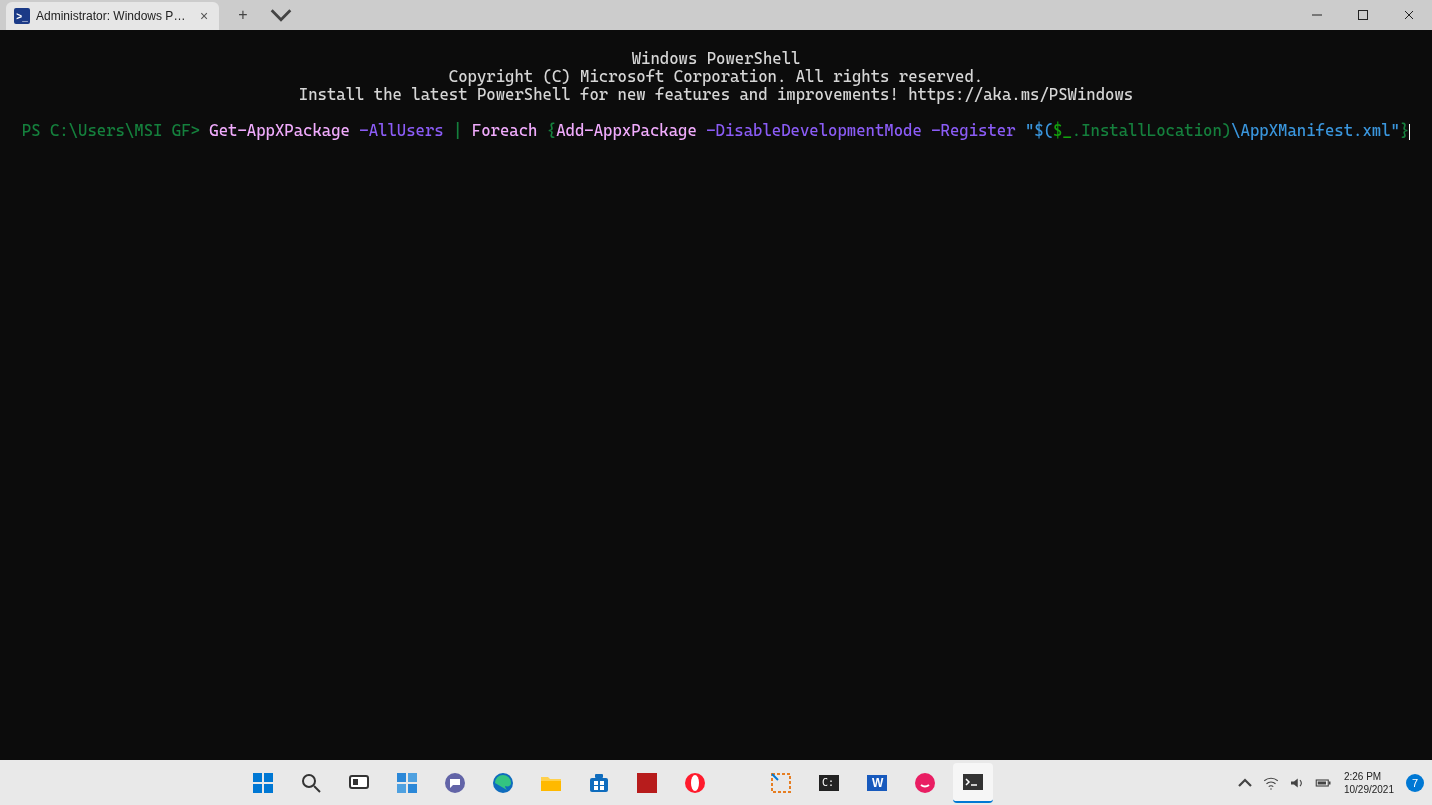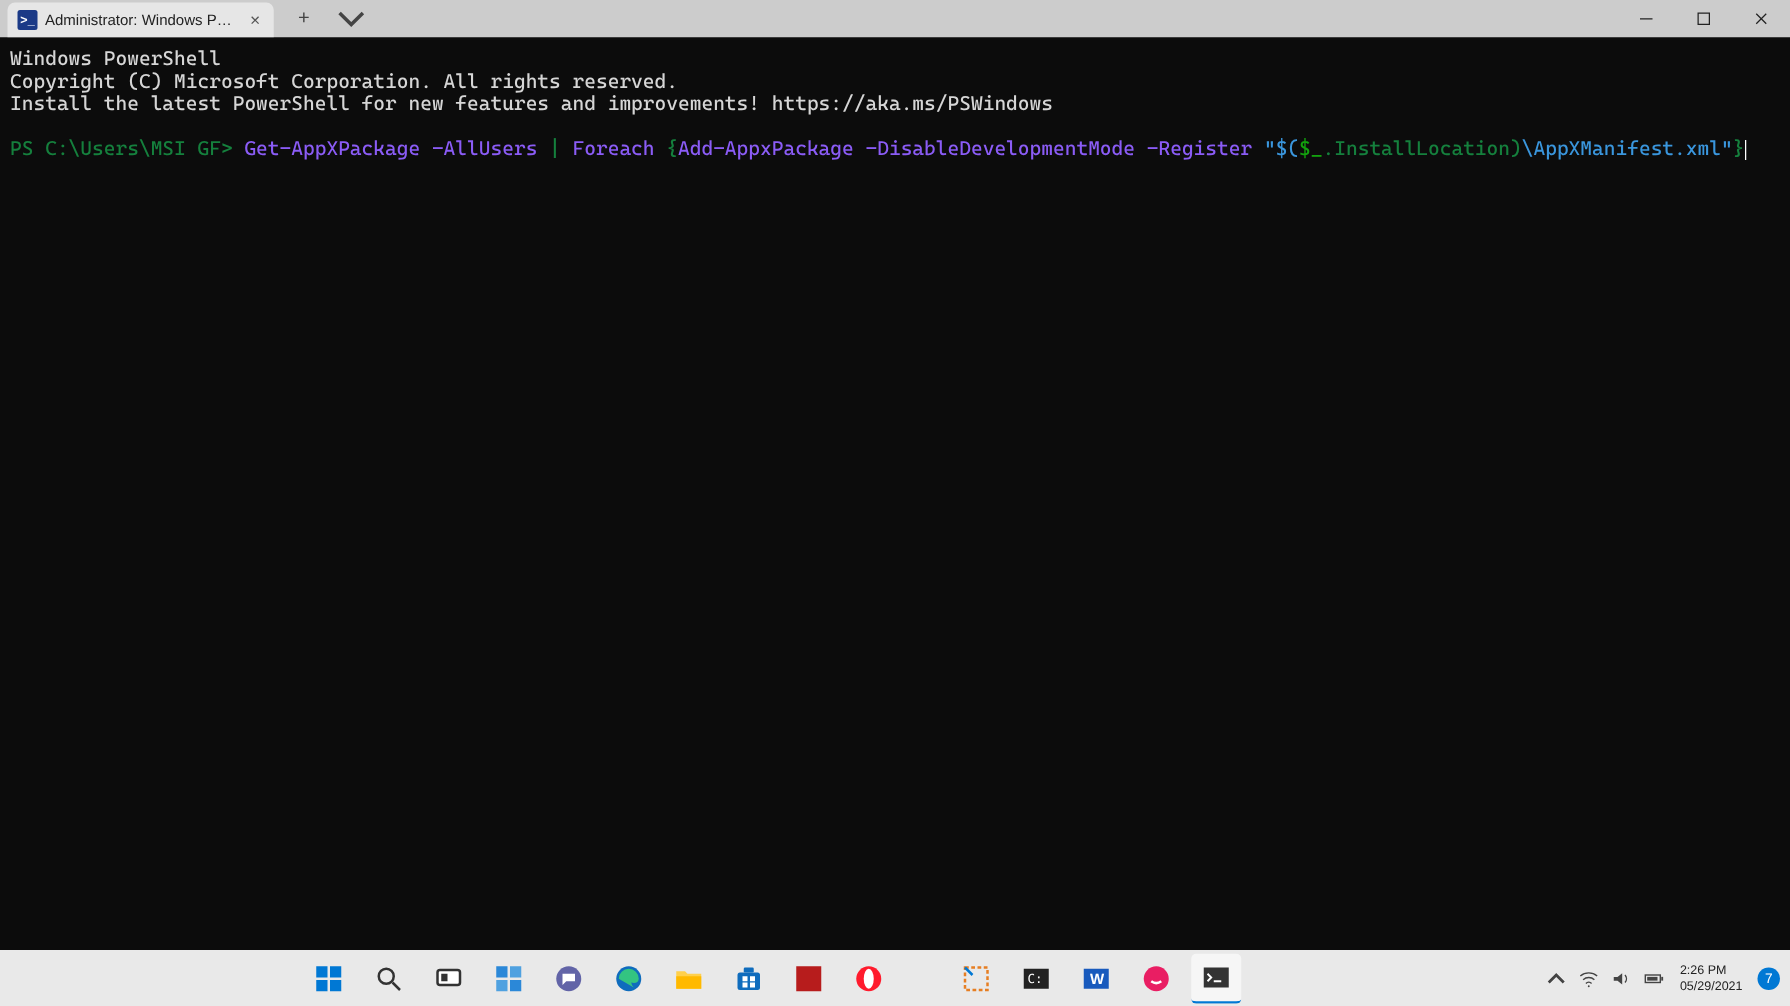--- a/index.html
+++ b/index.html
@@ -13,23 +13,23 @@
   .tab-title { font-size: 12px; color: #222; white-space: nowrap; overflow: hidden; text-overflow: ellipsis; max-width: 155px; }
   .tab-close { width: 14px; height: 14px; display: flex; align-items: center; justify-content: center; color: #555; font-size: 14px; cursor: pointer; }
   .tab-actions { display: flex; align-items: center; gap: 10px; margin-left: 10px; }
   .tab-btn { width: 28px; height: 28px; display: flex; align-items: center; justify-content: center; color: #444; font-size: 16px; cursor: pointer; }
   .spacer { flex: 1; }
   .win-controls { display: flex; }
   .win-btn { width: 46px; height: 30px; display: flex; align-items: center; justify-content: center; color: #222; }
   .win-btn svg { width: 12px; height: 12px; }
 
   
-  .terminal { position: absolute; top: 30px; left: 0; right: 0; bottom: 45px; background: #0c0c0c; color: #d6d6d6; font-family: "Cascadia Mono", Consolas, monospace; font-size: 16px; line-height: 18px; padding: 8px; white-space: pre; }
+  .terminal { position: absolute; top: 30px; left: 0; right: 0; bottom: 45px; background: #0c0c0c; color: #d6d6d6; font-family: "Cascadia Mono", Consolas, monospace; font-size: 16px; line-height: 18px; padding: 20px; white-space: pre; text-align: center; }
   .term-line { display: block; }
-  .c-yellow { color: #8b5cf6; }
+  .c-yellow { color: #f0abfc; }
   .c-gray { color: #8b5cf6; }
   .c-white { color: #15803d; }
   .c-green { color: #13a10e; }
   .c-cyan { color: #3a96dd; }
   .cursor-bar { display:inline-block; width:1px; height:16px; background:#fff; vertical-align:middle; }
 
   
   .taskbar { position: absolute; bottom: 0; left: 0; right: 0; height: 45px; background: #e9e9e9; display: flex; align-items: center; }
   .task-center { flex: 1; display: flex; align-items: center; justify-content: center; gap: 8px; }
   .task-icon { width: 40px; height: 40px; display: flex; align-items: center; justify-content: center; border-radius: 4px; cursor: pointer; }
@@ -206,19 +206,19 @@
     </div>
     <div class="tray-icon">
       <svg viewBox="0 0 24 24">
           <rect x="3" y="8" width="16" height="8" stroke="#444" stroke-width="1.5" fill="none"></rect>
           <rect x="20" y="10" width="2" height="4" fill="#444"></rect>
           <rect x="5" y="10" width="11" height="4" fill="#444"></rect>
         </svg>
     </div>
     <div class="clock">
       <div>2:26 PM</div>
-      <div>05/29/2021</div>
+      <div>10/29/2021</div>
     </div>
     <div class="notif-badge">
       <span>7</span>
     </div>
   </div>
 </div>
 
 </body></html>

